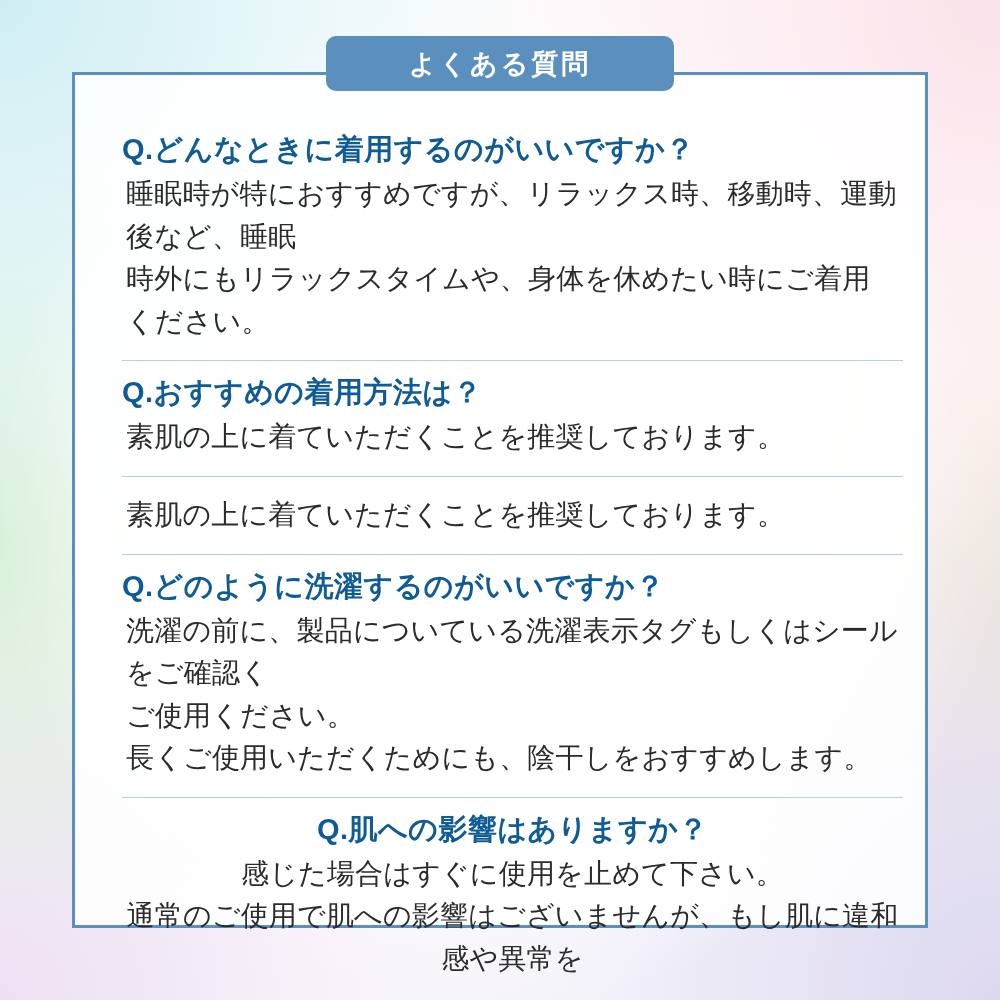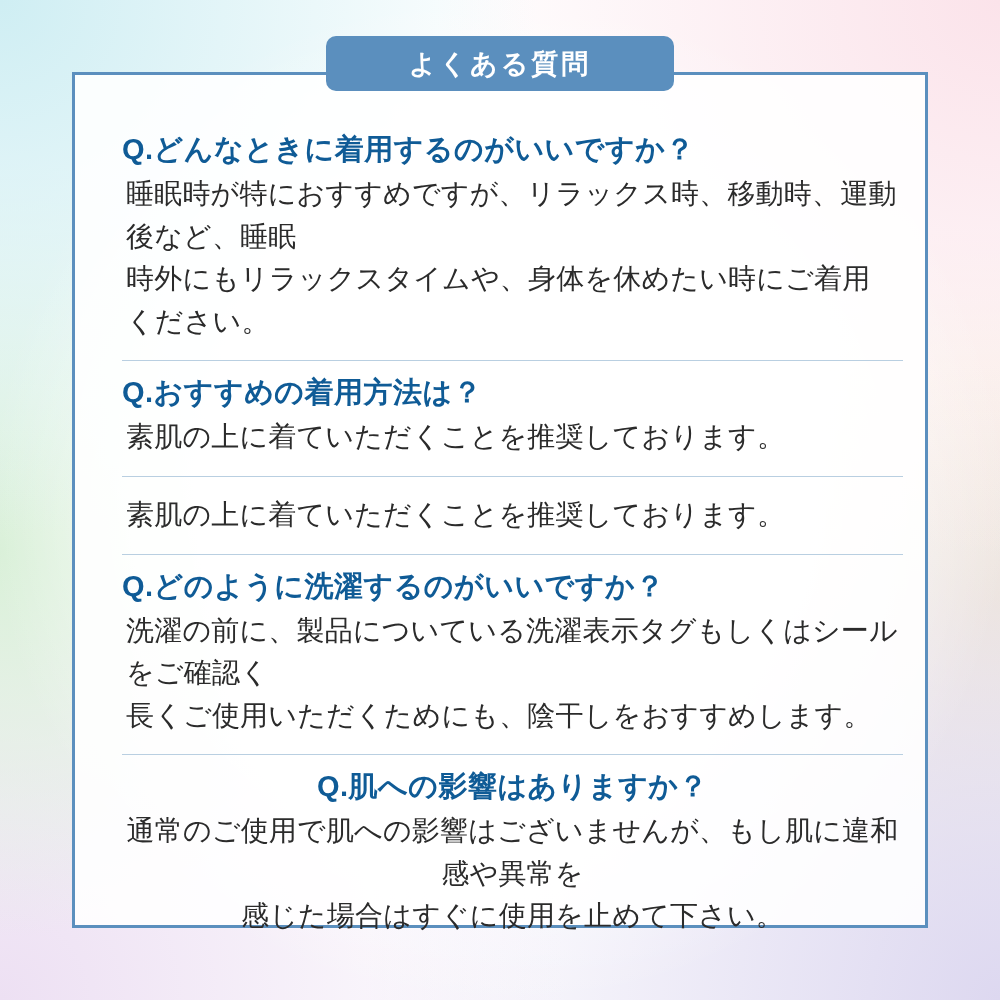--- a/index.html
+++ b/index.html
@@ -136,29 +136,30 @@
       <div class="faq-item">
         <p class="faq-a">
           <span class="faq-a-line">素肌の上に着ていただくことを推奨しております。</span>
         </p>
       </div>
 
       <div class="faq-item">
         <p class="faq-q">Q.どのように洗濯するのがいいですか？</p>
         <p class="faq-a">
           <span class="faq-a-line">洗濯の前に、製品についている洗濯表示タグもしくはシールをご確認く</span>
+          <span class="faq-a-line">ご使用ください。</span>
           <span class="faq-a-line">長くご使用いただくためにも、陰干しをおすすめします。</span>
         </p>
       </div>
 
       <div class="faq-item">
         <p class="faq-q">Q.肌への影響はありますか？</p>
         <p class="faq-a">
+          <span class="faq-a-line">感じた場合はすぐに使用を止めて下さい。</span>
           <span class="faq-a-line">通常のご使用で肌への影響はございませんが、もし肌に違和感や異常を</span>
-          <span class="faq-a-line">感じた場合はすぐに使用を止めて下さい。</span>
         </p>
       </div>
 
     </div>
   </div>
 
   <div class="faq-title-tab">よくある質問</div>
 
 </div>
 

